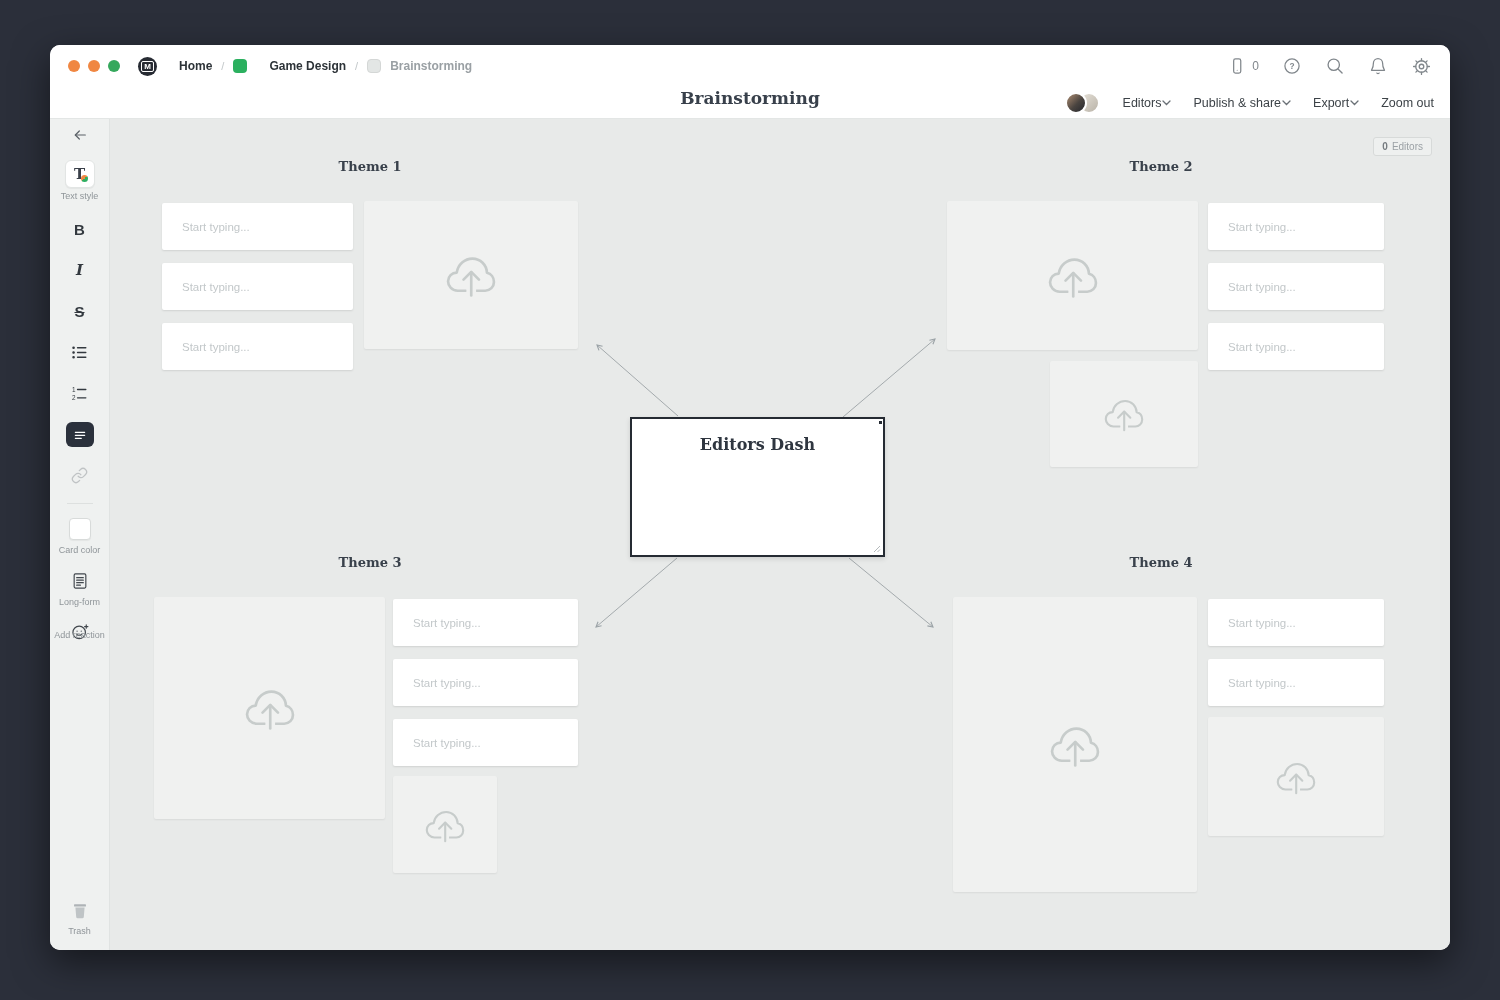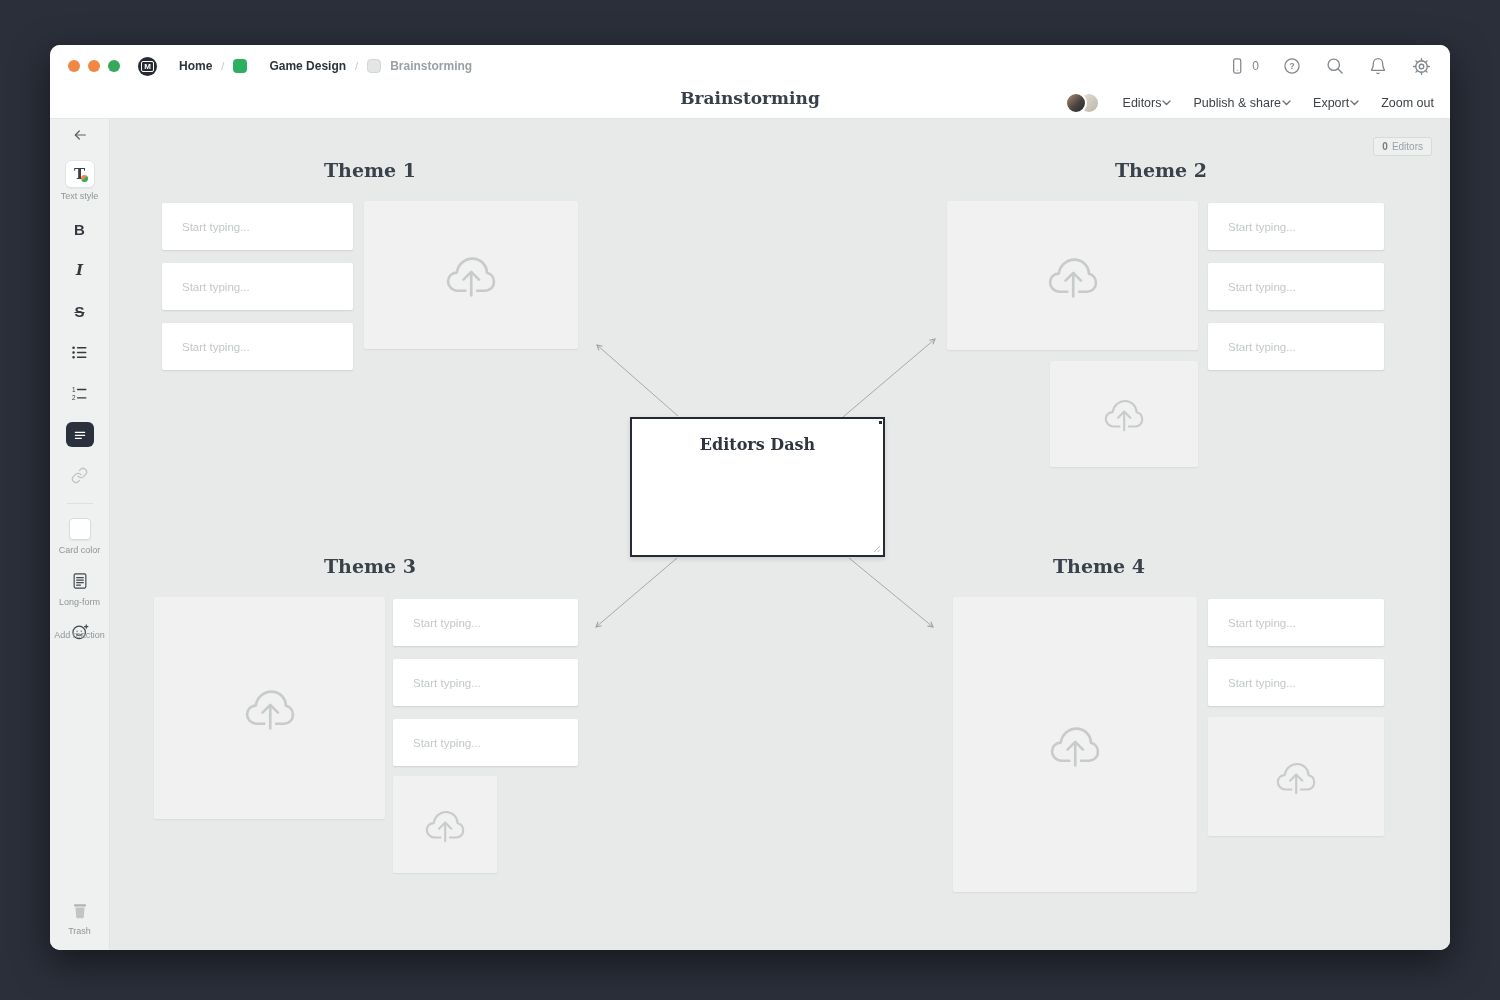--- a/index.html
+++ b/index.html
@@ -68,21 +68,21 @@
   .g-strike { text-decoration:line-through; font-weight:600; }
   .active-tool { width:28px; height:25px; background:#2b313c; border-radius:6px; }
   .sb-divider { position:absolute; left:50%; transform:translateX(-50%); top:384px;
     width:26px; height:1px; background:#dde0df; }
   .swatch { top:399px; width:22px; height:22px; background:#fff; border:1px solid #d8dbda;
     border-radius:4px; box-shadow:0 1px 1px rgba(0,0,0,.05); position:absolute; }
   .canvas { flex:1; position:relative; background:#e8eae9; overflow:hidden; }
   
   .theme-h { position:absolute; width:240px; transform:translateX(-50%); text-align:center;
     font-family:"DejaVu Serif","Liberation Serif",serif; font-weight:bold;
-    font-size:19px; color:#39414b; }
+    font-size:13px; color:#39414b; }
   
   .tcard { position:absolute; height:47px; background:#fff; border-radius:2px;
     box-shadow:0 1px 2px rgba(0,0,0,.10); display:flex; align-items:center;
     padding-left:20px; cursor:text; }
   .tcard span { font-size:11.5px; color:#c3c8ca; }
   .img-card { position:absolute; background:#f0f1f0; border-radius:2px;
     box-shadow:0 1px 2px rgba(0,0,0,.07); display:flex; align-items:center;
     justify-content:center; cursor:pointer; }
   .img-card svg { width:58px; height:58px; stroke:#c7cccb; }
   .img-card.small svg { width:46px; height:46px; }
@@ -292,21 +292,21 @@
     <div class="canvas">
 
       <div class="unsorted">
         <b>0</b>
         <span>Editors</span>
       </div>
 
       <div class="theme-h" style="left:260px;top:40px">Theme 1</div>
       <div class="theme-h" style="left:1051px;top:40px">Theme 2</div>
       <div class="theme-h" style="left:260px;top:436px">Theme 3</div>
-      <div class="theme-h" style="left:989px;top:436px">Theme 4</div>
+      <div class="theme-h" style="left:1051px;top:436px">Theme 4</div>
 
       <div class="tcard" style="left:52px;top:84px;width:191px">
           <span>Start typing...</span>
         </div>
       <div class="tcard" style="left:52px;top:144px;width:191px">
           <span>Start typing...</span>
         </div>
       <div class="tcard" style="left:52px;top:204px;width:191px">
           <span>Start typing...</span>
         </div>

